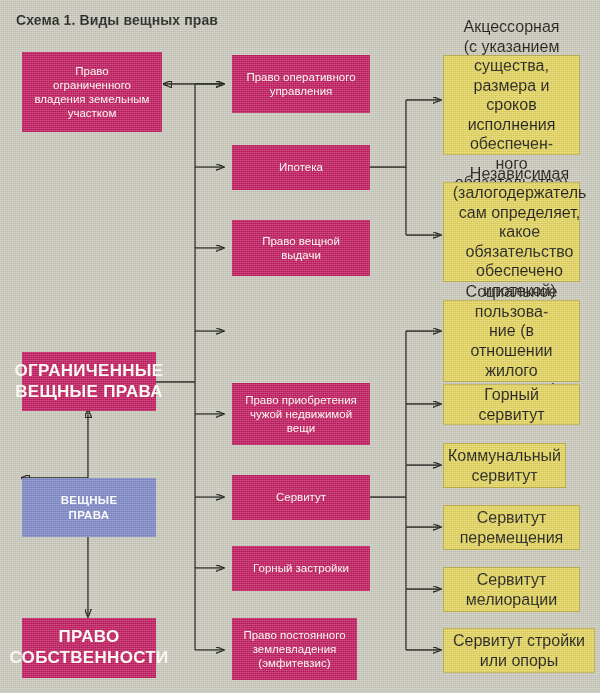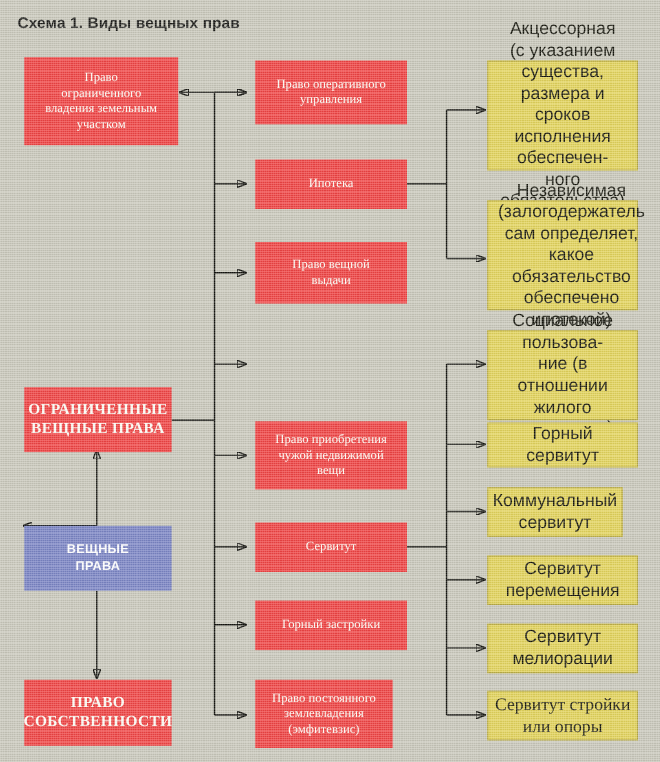--- a/index.html
+++ b/index.html
@@ -27,22 +27,22 @@
 
   .node{
     position:absolute;
     display:flex;align-items:center;justify-content:center;
     text-align:center;
     box-sizing:border-box;
     line-height:1.22;
   }
   .node span{display:block;padding:0 5px;}
 
-  .olive{background:#ef4444;color:#fdfdf6;font-size:11.5px;font-family:Liberation Serif, serif;}
-  .olive.caps{font-weight:bold;letter-spacing:.3px;font-size:14px;align-items:center;}
+  .olive{background:#be185d;color:#fdfdf6;font-size:11.5px;}
+  .olive.caps{font-weight:bold;letter-spacing:.3px;font-size:17px;align-items:center;}
   .blue{background:#7b85c4;color:#ffffff;font-weight:bold;font-size:11.5px;letter-spacing:.3px;}
   .yellow{background:#e2d35c;color:#16160c;font-size:16px;border:1px solid #b9ab43;}
 
   svg.links{position:absolute;left:0;top:0;width:600px;height:693px;overflow:visible;}
   svg.links line, svg.links path{stroke:#151510;stroke-width:1.3;fill:none;}
 </style>
 </head>
 <body>
 
 <div id="stage">
@@ -148,19 +148,19 @@
   </div>
   <div class="node yellow" style="left:443px;top:443px;width:123px;height:45px;">
     <span>Коммунальный<br>сервитут</span>
   </div>
   <div class="node yellow" style="left:443px;top:505px;width:137px;height:45px;">
     <span>Сервитут<br>перемещения</span>
   </div>
   <div class="node yellow" style="left:443px;top:567px;width:137px;height:45px;">
     <span>Сервитут<br>мелиорации</span>
   </div>
-  <div class="node yellow" style="left:443px;top:628px;width:137px;height:45px;font-family:Liberation Serif, serif;">
+  <div class="node yellow" style="left:443px;top:628px;width:152px;height:45px;">
     <span>Сервитут стройки<br>или опоры</span>
   </div>
 
 </div>
 
 <div id="noise"></div>
 
 </body></html>

